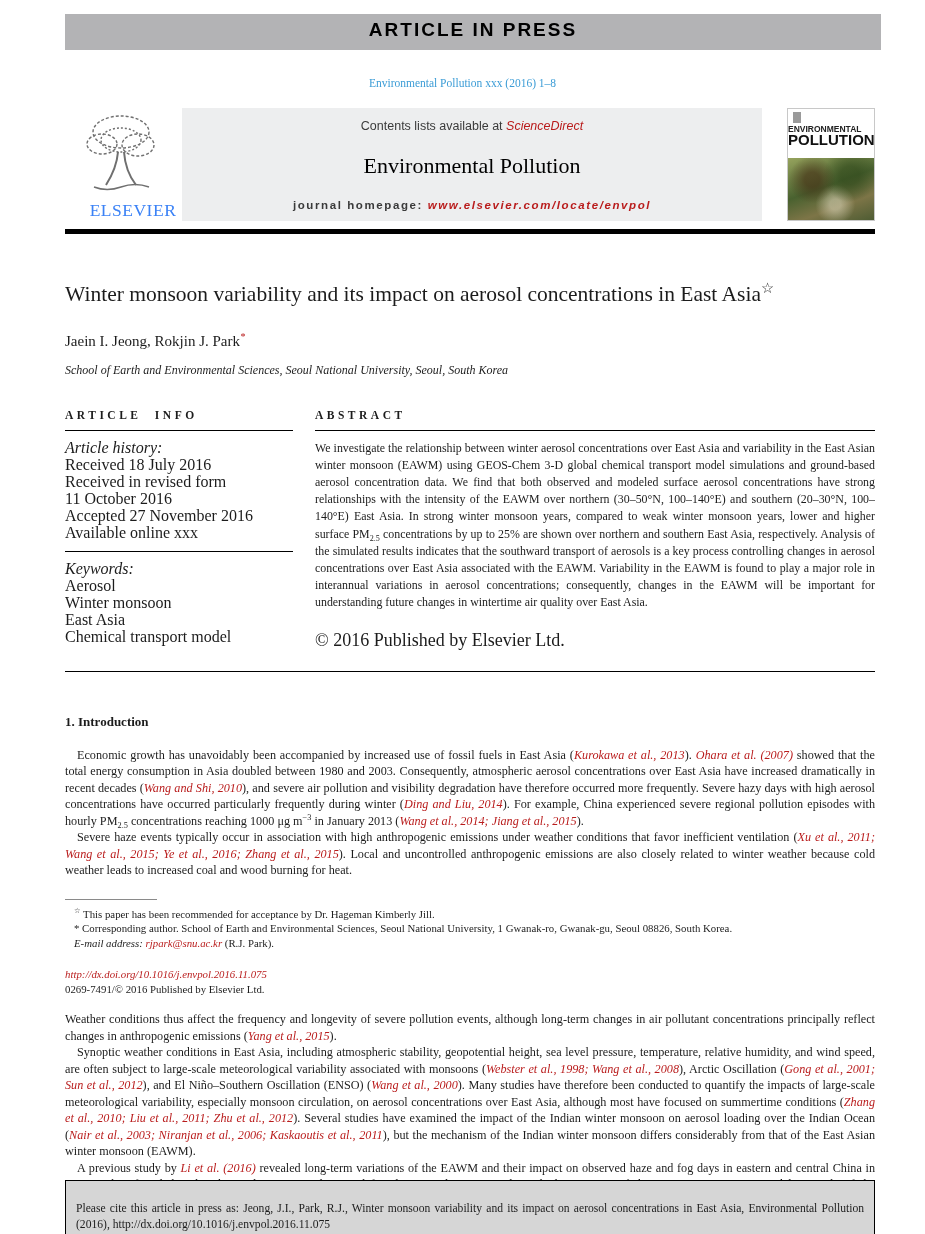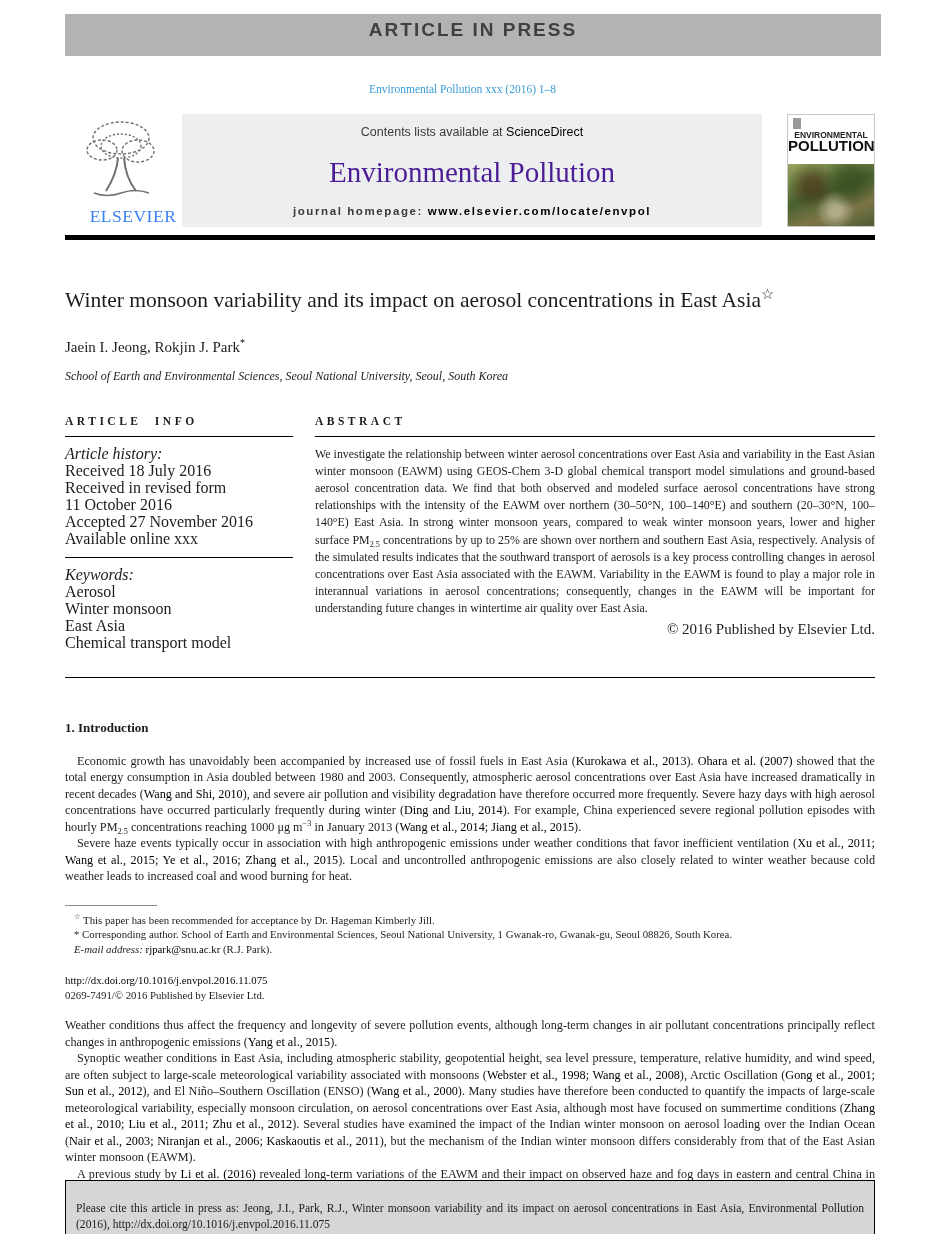--- a/index.html
+++ b/index.html
@@ -1,37 +1,37 @@
 <!DOCTYPE html>
 <html><head>
 <meta charset="utf-8">
 <style>
   html,body{margin:0;padding:0;background:#ffffff;}
   .page{position:relative;width:925px;height:1234px;background:#fff;overflow:hidden;
         font-family:"Liberation Serif",serif;color:#1c1c1c;}
 
   
-  .banner{margin:14px 44px 0 65px;height:42px;background:#b3b3b5;color:#404040;
+  .banner{margin:14px 44px 0 65px;height:36px;background:#b3b3b5;color:#000000;
           font-family:"Liberation Sans",sans-serif;font-weight:bold;font-size:19px;
           letter-spacing:2px;text-align:center;line-height:31px;}
   .journal-line{margin-top:27px;text-align:center;font-size:11.5px;color:#3b9cd6;}
 
   
   .header-row{margin:19px 50px 0 65px;display:flex;align-items:stretch;height:113px;}
   .logo-box{width:112px;flex:none;display:flex;flex-direction:column;align-items:center;justify-content:flex-end;}
   .logo-word{color:#3b82f6;font-size:17.5px;letter-spacing:.5px;margin-top:2px;margin-left:24px;}
   .header-mid{flex:1;background:#edeeef;margin-left:5px;margin-right:25px;text-align:center;
               padding:11px 8px 10px;box-sizing:border-box;display:flex;flex-direction:column;justify-content:space-between;}
   .contents-line{font-family:"Liberation Sans",sans-serif;font-size:12.5px;color:#3a3a3a;}
-  .mid-title{font-size:29px;color:#4c1d95;}
+  .mid-title{font-size:22px;color:#000000;}
   .homepage-line{font-family:"Liberation Sans",sans-serif;font-size:11.5px;letter-spacing:1.6px;color:#3a3a3a;font-weight:bold;}
   .homepage-line .link{font-weight:bold;}
   .cover{width:88px;flex:none;border:1px solid #c8c8c8;box-sizing:border-box;background:#fff;position:relative;}
   .cover-logo{position:absolute;top:3px;left:5px;width:8px;height:11px;background:#9a9a9a;}
-  .cover-t1{margin-top:16px;text-align:center;font-family:"Liberation Sans",sans-serif;
+  .cover-t1{margin-top:16px;text-align:left;font-family:"Liberation Sans",sans-serif;
             font-weight:bold;font-size:8.5px;letter-spacing:0;color:#222;line-height:9px;}
   .cover-t2{text-align:center;font-family:"Liberation Sans",sans-serif;font-weight:bold;
             font-size:15px;color:#111;line-height:12px;}
   .cover-img{position:absolute;left:0;right:0;bottom:0;height:62px;
      background:
        radial-gradient(circle at 28% 35%, rgba(70,45,20,.6) 0 10%, rgba(0,0,0,0) 32%),
        radial-gradient(circle at 72% 28%, rgba(45,70,25,.55) 0 12%, rgba(0,0,0,0) 35%),
        radial-gradient(circle at 55% 75%, rgba(230,225,200,.5) 0 8%, rgba(0,0,0,0) 30%),
        linear-gradient(160deg,#97a45e 0%,#49612f 45%,#7d7547 72%,#4e5c33 100%);}
   .thick-rule{margin:8px 50px 0 65px;height:5px;background:#000;}
@@ -44,40 +44,40 @@
   
   .info-block{margin:31px 50px 0 65px;display:flex;border-bottom:1px solid #000;padding-bottom:16px;}
   .info-col{width:250px;flex:none;padding-right:22px;box-sizing:border-box;}
   .abs-col{flex:1;}
   .block-heading{font-size:11.5px;font-weight:bold;letter-spacing:3.5px;word-spacing:7px;
                  border-bottom:1px solid #000;padding-bottom:9px;}
   .info-group{font-size:16px;line-height:17px;padding:8px 0 10px;}
   .info-group.ruled{border-bottom:1px solid #000;}
   .group-label{font-style:italic;}
   .abs-text{font-size:11.9px;line-height:17.2px;text-align:justify;margin-top:9px;}
-  .abs-copy{text-align:right;font-size:15px;margin-top:3px;}
+  .abs-copy{text-align:left;font-size:18px;margin-top:18px;}
 
   
   .section-heading{margin:42px 0 0 65px;font-size:13px;font-weight:bold;}
   .columns{margin:17px 50px 0 65px;display:flex;gap:14px;flex-direction:column;}
   .col{flex:1;font-size:12.2px;line-height:16.5px;text-align:justify;}
   .col p{margin:0;text-indent:12px;}
   .col p.no-indent{text-indent:0;}
 
   .footnote-block{margin-top:20px;font-size:10.8px;line-height:14.6px;text-align:left;}
   .footnote-rule{width:92px;border-top:1px solid #8a8a8a;margin-bottom:7px;}
   .footnote-block p{margin:0;text-indent:9px;}
   .doi-block{margin-top:17px;font-size:10.8px;line-height:15px;text-align:left;}
   .doi-block p{margin:0;text-indent:0;}
 
   .citation-box{position:absolute;left:65px;right:50px;top:1180px;border:1px solid #000;
                 background:#d6d6d6;padding:20px 10px;font-size:11.6px;line-height:15.5px;
                 text-align:justify;box-sizing:border-box;}
 
-  .link{color:#000000;}
+  .link{color:#b91c1c;font-style:italic;}
   sub,sup{font-size:68%;line-height:0;}
   em{font-style:italic;}
 </style>
 </head>
 <body>
 
 <div class="page">
 
   <div class="banner">ARTICLE IN PRESS</div>
 

